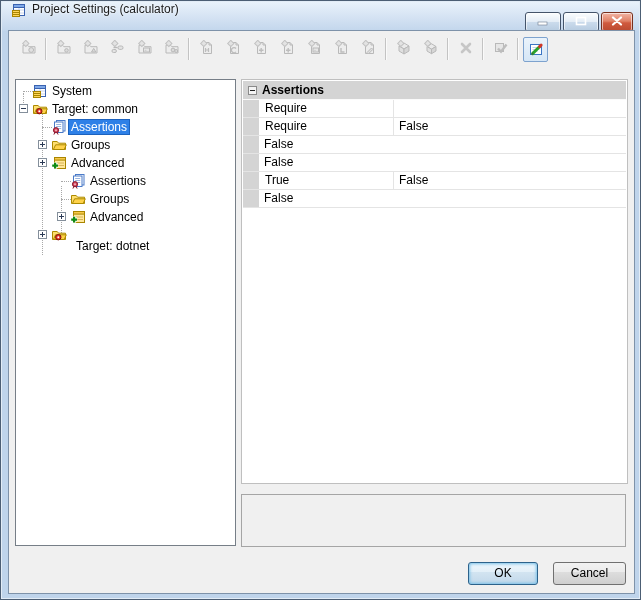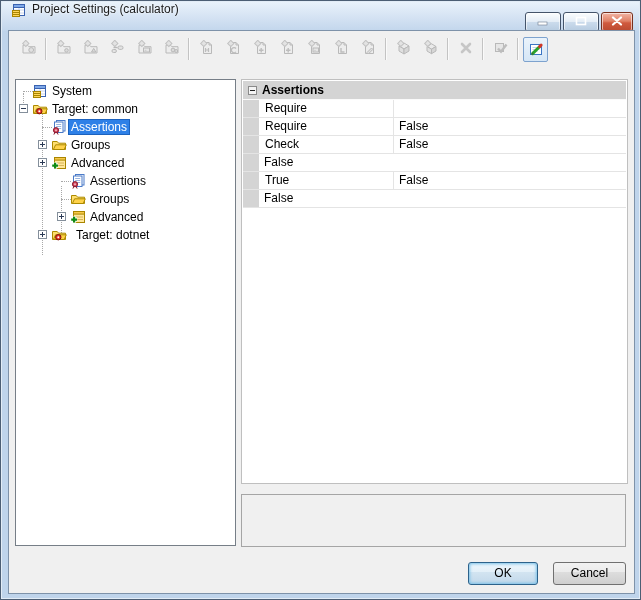--- a/index.html
+++ b/index.html
@@ -320,21 +320,21 @@
             <span class="tree-label" style="left: 71px;">Advanced</span>
           </div>
           <div class="tree-row">
             <span class="expander plus" style="left: 22px;"></span>
             <span class="tree-icon" style="left: 35px;"><svg width="16" height="16" viewBox="0 0 16 16" xmlns="http://www.w3.org/2000/svg">
                 <path d="M1.5 12.5 L1.5 4.5 L6.2 4.5 L7.6 6.2 L14.5 6.2 L14.5 12.5 Z" fill="#FFDF70" stroke="#AD8A00"></path>
                 <path d="M2.4 12.5 L4.6 7.8 L15.3 7.8 L13.2 12.5 Z" fill="#FFD24A" stroke="#AD8A00"></path>
                 <circle cx="7.3" cy="10.2" r="2.7" fill="#E8352A" stroke="#7E120C"></circle>
                 <circle cx="7.3" cy="10.2" r="1" fill="#FFF"></circle>
               </svg></span>
-            <span class="tree-label" style="left: 57px;">Target: dotnet</span>
+            <span class="tree-label" style="left: 57px; margin-top: 11px;">Target: dotnet</span>
           </div>
         </div>
     </div>
 
     <div class="grid-panel">
       <div class="pg-header">
         <span class="pg-minus"></span>
         <span class="pg-cat">Assertions</span>
       </div>
       <div id="pg-rows">
@@ -342,21 +342,20 @@
             <span class="pg-gutter"></span>
             <span class="pg-name">Require</span>
           </div>
           <div class="pg-row">
             <span class="pg-gutter"></span>
             <span class="pg-name">Require</span>
             <span class="pg-value">False</span>
           </div>
           <div class="pg-row">
             <span class="pg-gutter"></span>
-            <span class="pg-name">Check</span>
             <span class="pg-value">False</span>
           </div>
           <div class="pg-row">
             <span class="pg-gutter"></span>
             <span class="pg-value">False</span>
           </div>
           <div class="pg-row">
             <span class="pg-gutter"></span>
             <span class="pg-name">True</span>
             <span class="pg-value">False</span>

